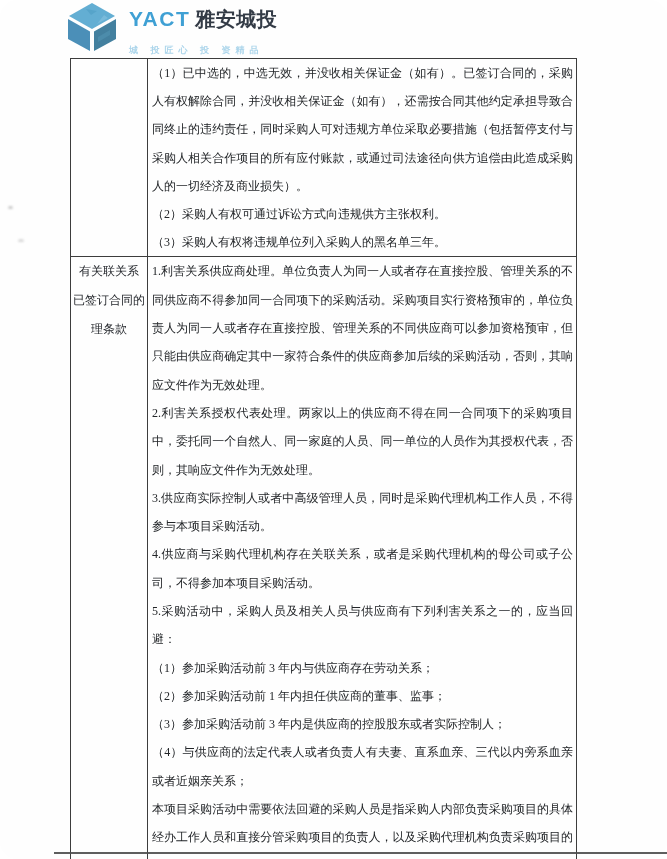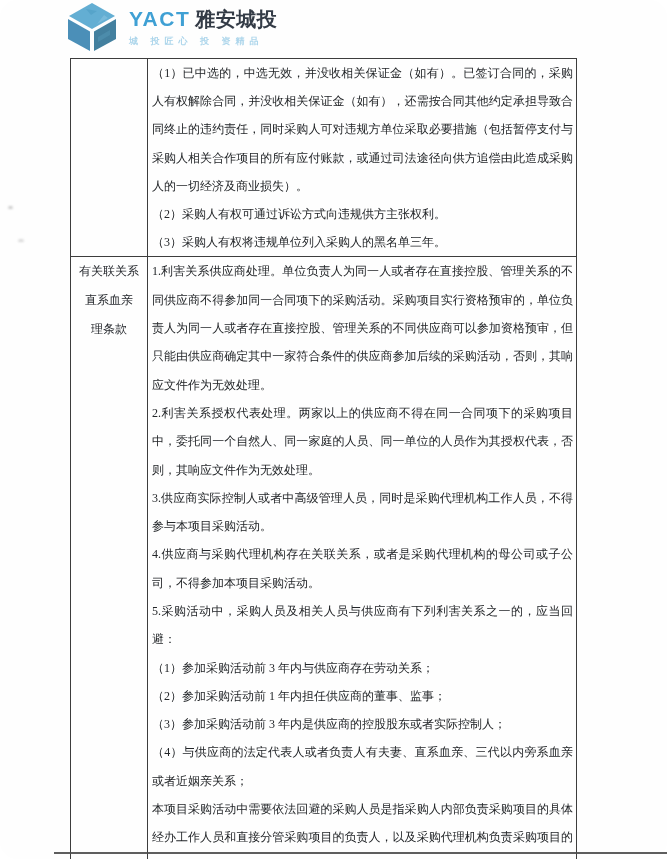--- a/index.html
+++ b/index.html
@@ -8,21 +8,21 @@
   .page{position:relative;width:667px;height:859px;background:#fefefe;border-radius:17px;}
 
   
   .logo{position:absolute;left:64px;top:2px;display:flex;align-items:flex-start;}
   .cube{width:56px;height:50px;flex:0 0 56px;}
   .logo-text{margin-left:9px;margin-top:5px;}
   .brand-line{font-family:"Liberation Sans","DejaVu Sans",sans-serif;
               font-weight:bold;white-space:nowrap;line-height:24px;}
   .abbr{font-size:21px;letter-spacing:1.5px;}
   .brand{font-size:20px;margin-left:5px;letter-spacing:0.5px;}
-  .tagline{margin-top:2px;font-family:"Liberation Sans","DejaVu Sans",sans-serif;
+  .tagline{margin-top:11px;font-family:"Liberation Sans","DejaVu Sans",sans-serif;
            font-size:9px;font-weight:bold;letter-spacing:5px;
            filter:blur(0.55px);opacity:0.85;white-space:nowrap;}
 
   
   .doc-table{position:absolute;left:70px;top:58px;width:507px;
              border:1.6px solid #3d3d3d;border-bottom:none;box-sizing:border-box;}
   .row{display:flex;}
   .row-top{border-bottom:1.6px solid #3d3d3d;}
   .label-cell{flex:0 0 77px;width:77px;border-right:1.6px solid #3d3d3d;
               box-sizing:border-box;display:flex;flex-direction:column;
@@ -71,21 +71,21 @@
       <div class="content-cell">
         <p>（1）已中选的，中选无效，并没收相关保证金（如有）。已签订合同的，采购人有权解除合同，并没收相关保证金（如有），还需按合同其他约定承担导致合同终止的违约责任，同时采购人可对违规方单位采取必要措施（包括暂停支付与采购人相关合作项目的所有应付账款，或通过司法途径向供方追偿由此造成采购人的一切经济及商业损失）。</p>
         <p>（2）采购人有权可通过诉讼方式向违规供方主张权利。</p>
         <p>（3）采购人有权将违规单位列入采购人的黑名单三年。</p>
       </div>
     </div>
 
     <div class="row row2">
       <div class="label-cell">
         <div>有关联关系</div>
-        <div>直系血亲</div>
+        <div>已签订合同的</div>
         <div>理条款</div>
       </div>
       <div class="content-cell">
         <p>1.利害关系供应商处理。单位负责人为同一人或者存在直接控股、管理关系的不同供应商不得参加同一合同项下的采购活动。采购项目实行资格预审的，单位负责人为同一人或者存在直接控股、管理关系的不同供应商可以参加资格预审，但只能由供应商确定其中一家符合条件的供应商参加后续的采购活动，否则，其响应文件作为无效处理。</p>
         <p>2.利害关系授权代表处理。两家以上的供应商不得在同一合同项下的采购项目中，委托同一个自然人、同一家庭的人员、同一单位的人员作为其授权代表，否则，其响应文件作为无效处理。</p>
         <p>3.供应商实际控制人或者中高级管理人员，同时是采购代理机构工作人员，不得参与本项目采购活动。</p>
         <p>4.供应商与采购代理机构存在关联关系，或者是采购代理机构的母公司或子公司，不得参加本项目采购活动。</p>
         <p>5.采购活动中，采购人员及相关人员与供应商有下列利害关系之一的，应当回避：</p>
         <p>（1）参加采购活动前 3 年内与供应商存在劳动关系；</p>
         <p>（2）参加采购活动前 1 年内担任供应商的董事、监事；</p>

